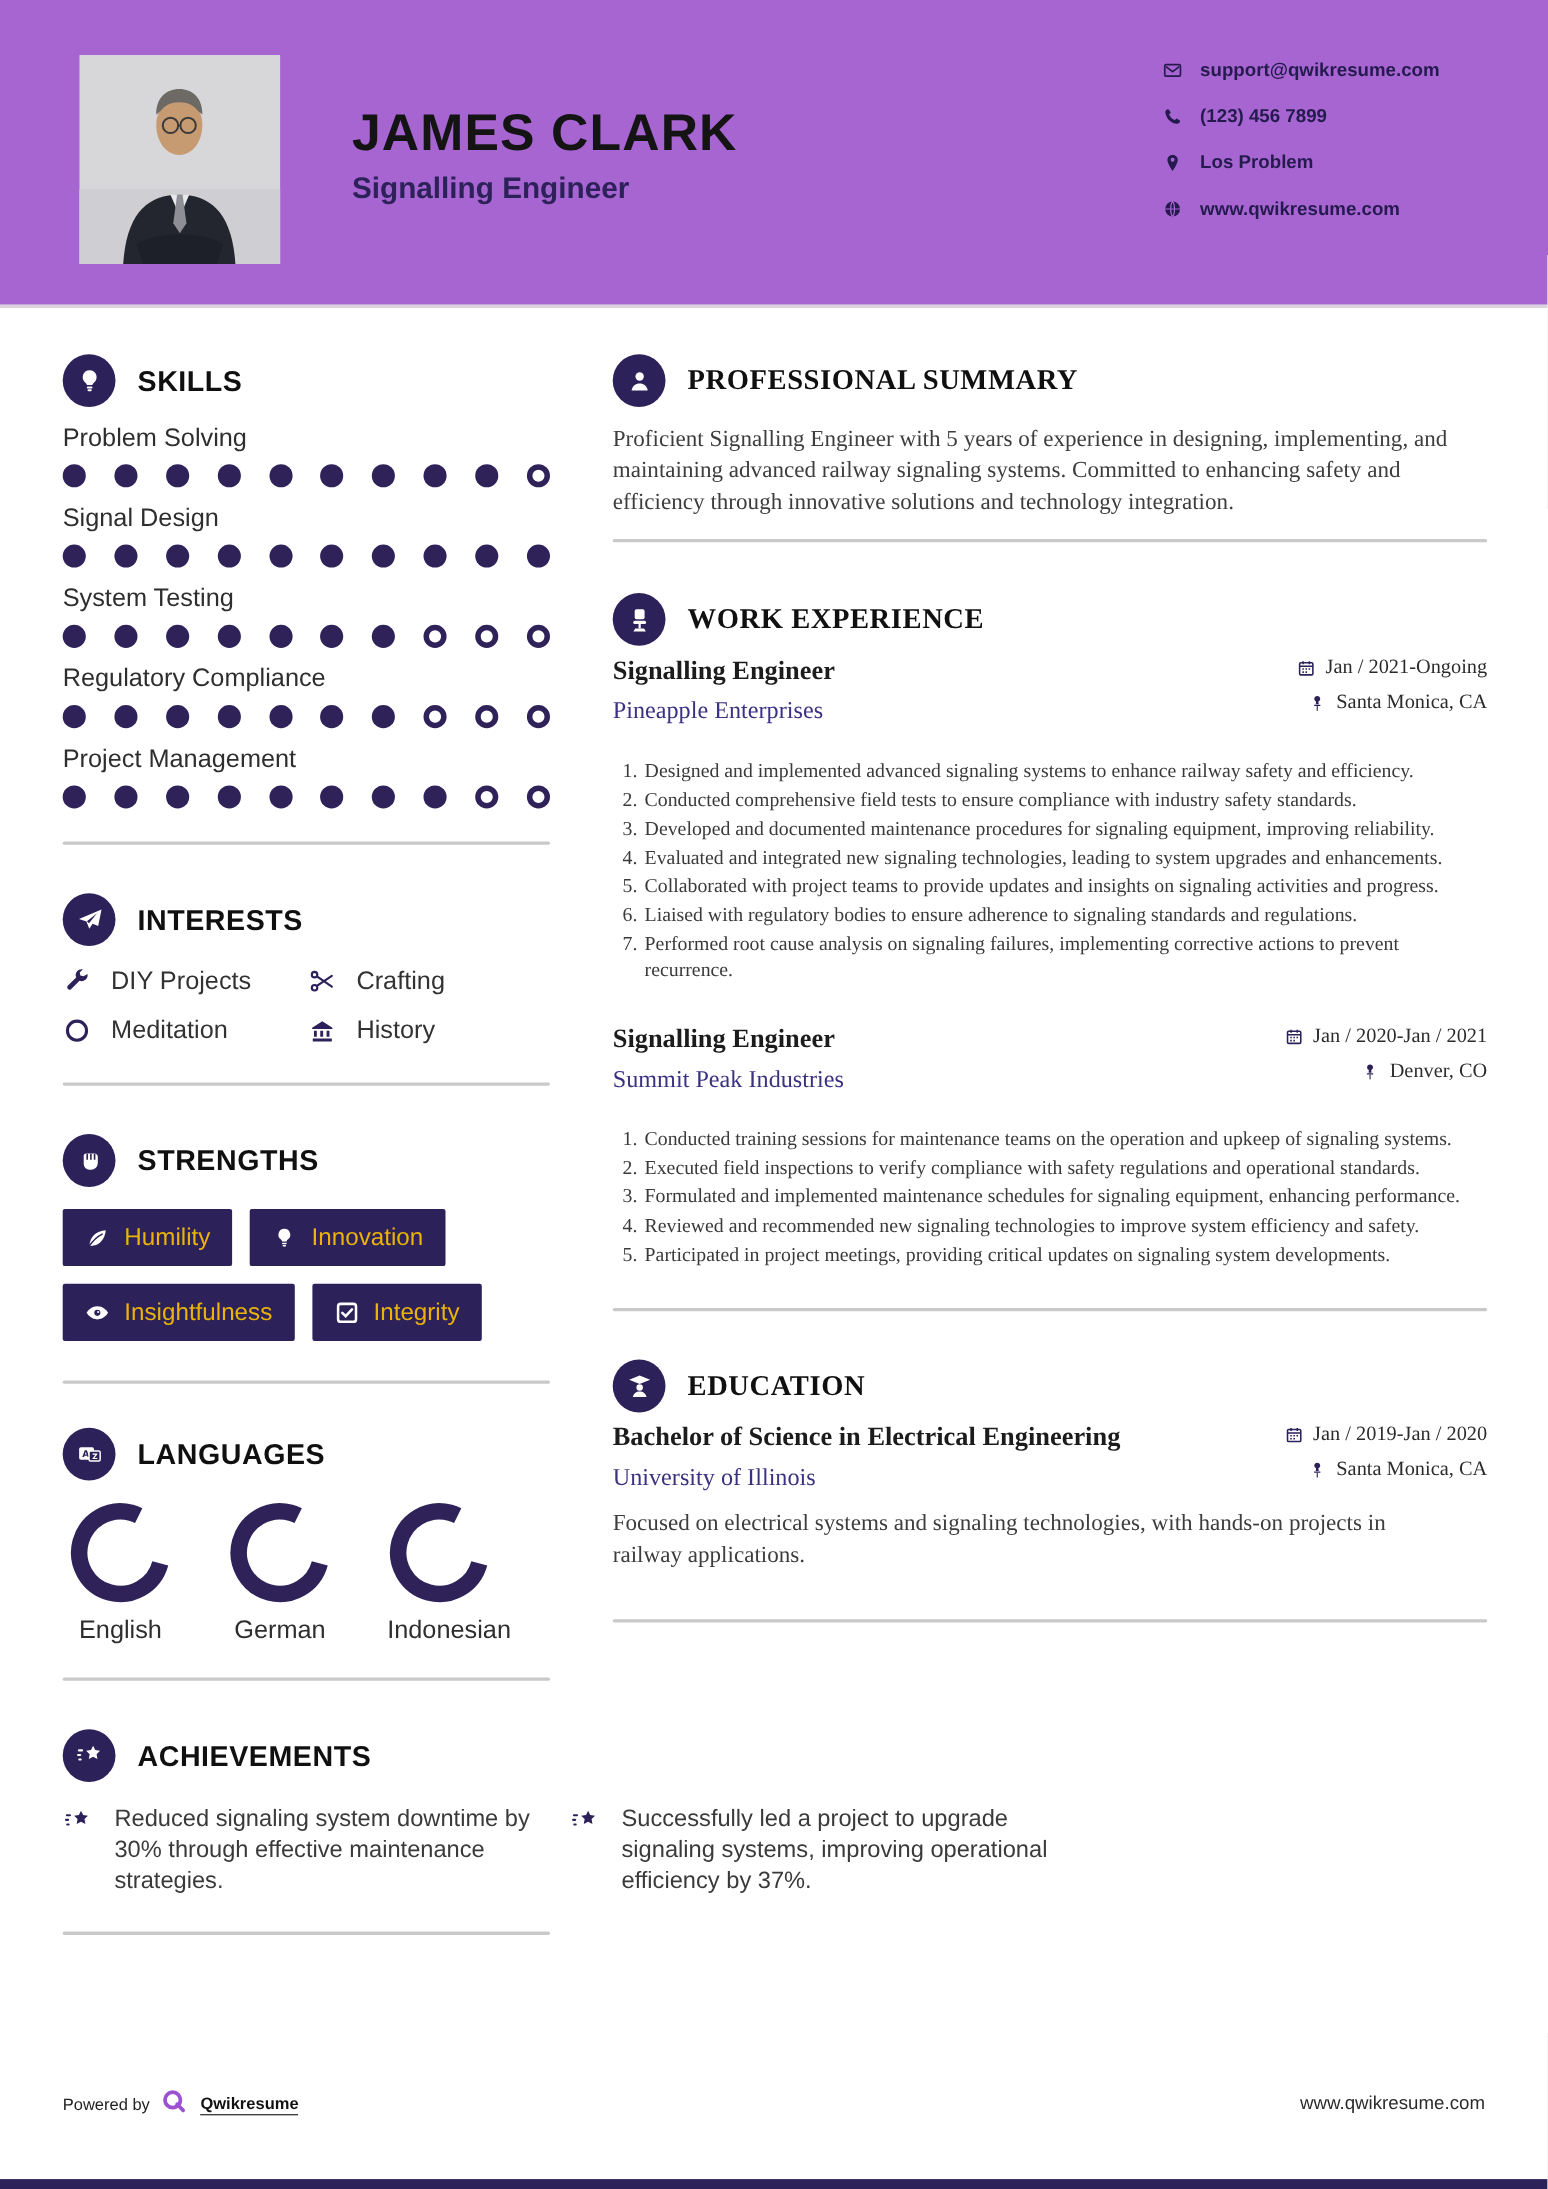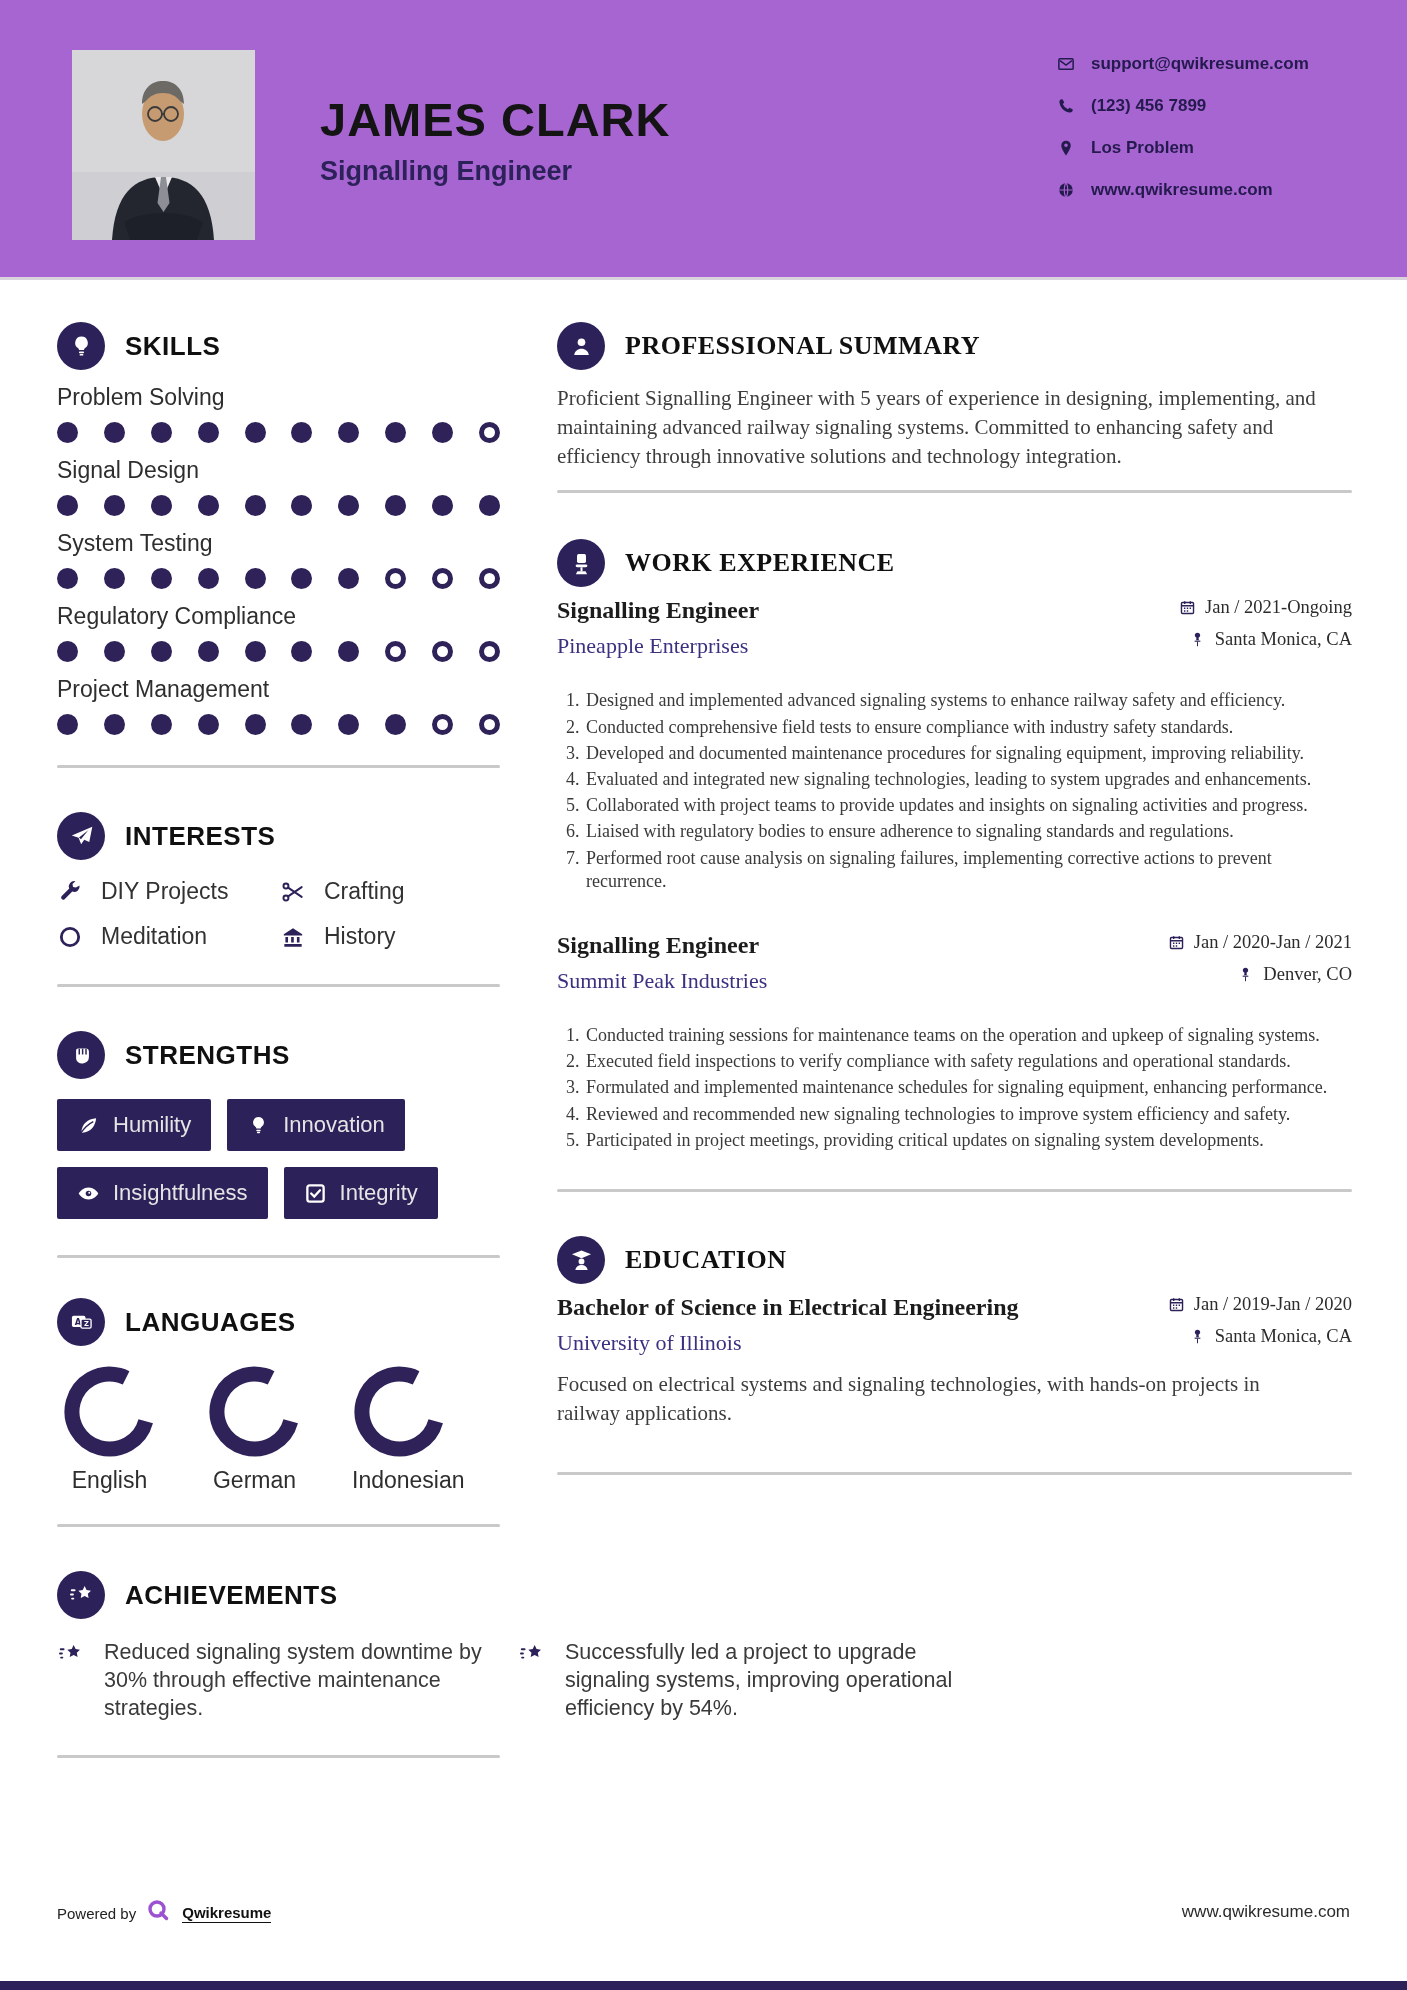--- a/index.html
+++ b/index.html
@@ -35,21 +35,21 @@
   .dot.open{background:#ffffff;border:5px solid #2e2259;}
 
   
   .int-grid{margin-top:18px;display:grid;grid-template-columns:223px 1fr;row-gap:18px;}
   .int-item{display:flex;align-items:center;gap:18px;}
   .int-item .iic{width:26px;height:26px;color:#2d2159;flex:0 0 26px;}
   .int-item .ilb{font-size:23px;color:#323232;}
 
   
   .badges{margin-top:20px;display:flex;flex-wrap:wrap;gap:16px;width:443px;}
-  .badge{display:inline-flex;align-items:center;gap:13px;background:#2d2159;color:#e5e5e5;
+  .badge{display:inline-flex;align-items:center;gap:13px;background:#2d2159;color:#eab308;
          font-size:22px;padding:13px 20px;border-radius:2px;}
   .badge .bic{width:23px;height:23px;color:#ffffff;flex:0 0 23px;}
 
   
   .langs{margin-top:18px;display:flex;gap:50px;padding-left:5px;}
   .lang{width:95px;text-align:center;}
   .lang .lab{margin-top:4px;font-size:23px;color:#2e2e2e;white-space:nowrap;}
 
   
   .ach-list{margin-top:20px;display:flex;flex-direction:row;gap:22px;}
@@ -383,21 +383,21 @@
 
         <div class="ach-item">
           <span class="aic">
             <svg viewBox="0 0 24 24" fill="currentColor">
               <path d="M14.8 3.6l1.7 3.5 3.9.6-2.8 2.7.7 3.9-3.5-1.8-3.5 1.8.7-3.9L9.2 7.7l3.9-.6z"></path>
               <rect x="2.5" y="6.5" width="4.2" height="1.7" rx=".85"></rect>
               <rect x="1.8" y="10.2" width="3.4" height="1.7" rx=".85"></rect>
               <rect x="2.8" y="13.9" width="2.8" height="1.7" rx=".85"></rect>
             </svg>
           </span>
-          <span class="atx">Successfully led a project to upgrade signaling systems, improving operational efficiency by 54%.</span>
+          <span class="atx">Successfully led a project to upgrade signaling systems, improving operational efficiency by 37%.</span>
         </div>
       </div>
     <div class="sep" style="margin-top:32px;"></div>
   </div>
 
   <div class="col-right">
 
     <div class="sec-h">
       <span class="sec-ic">
         <svg viewBox="0 0 24 24" fill="currentColor">

